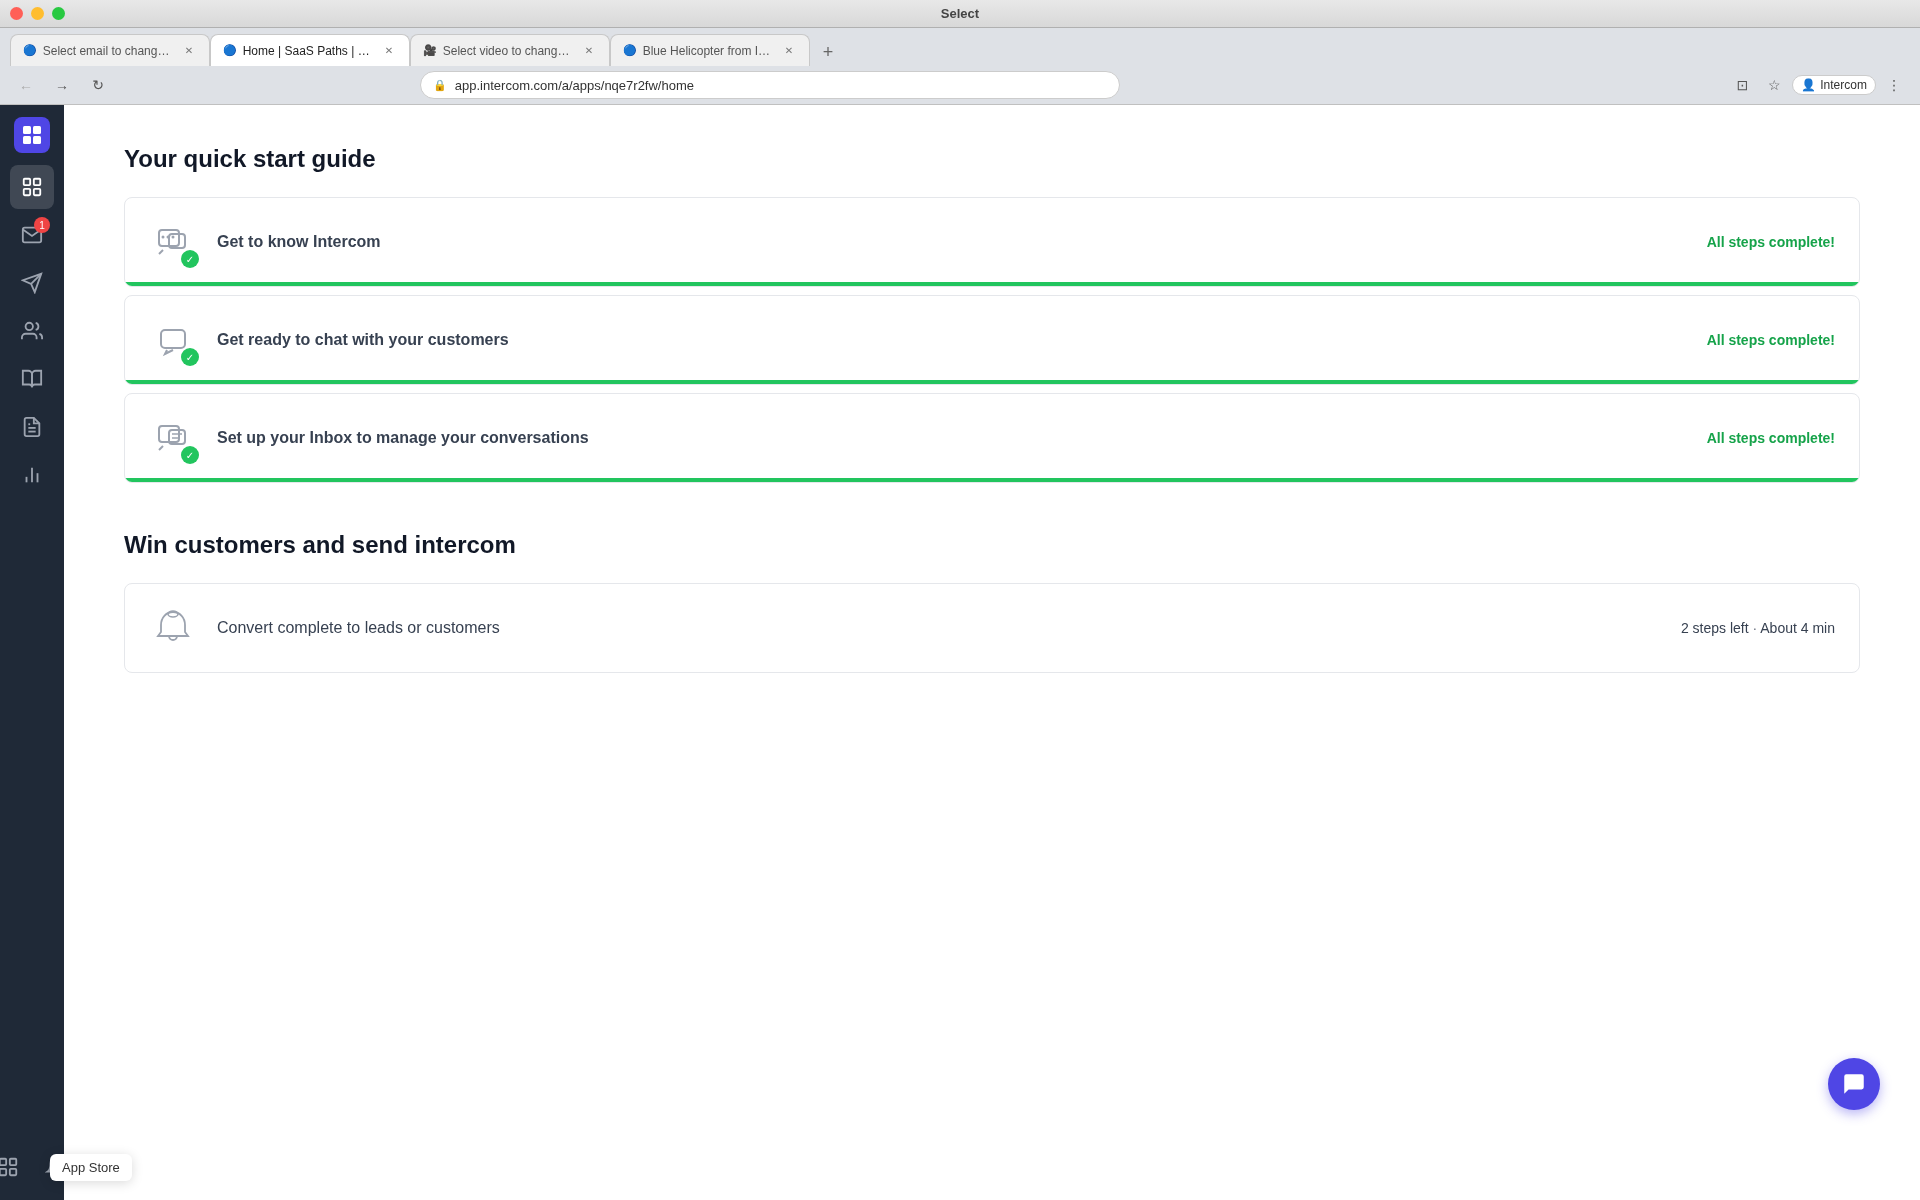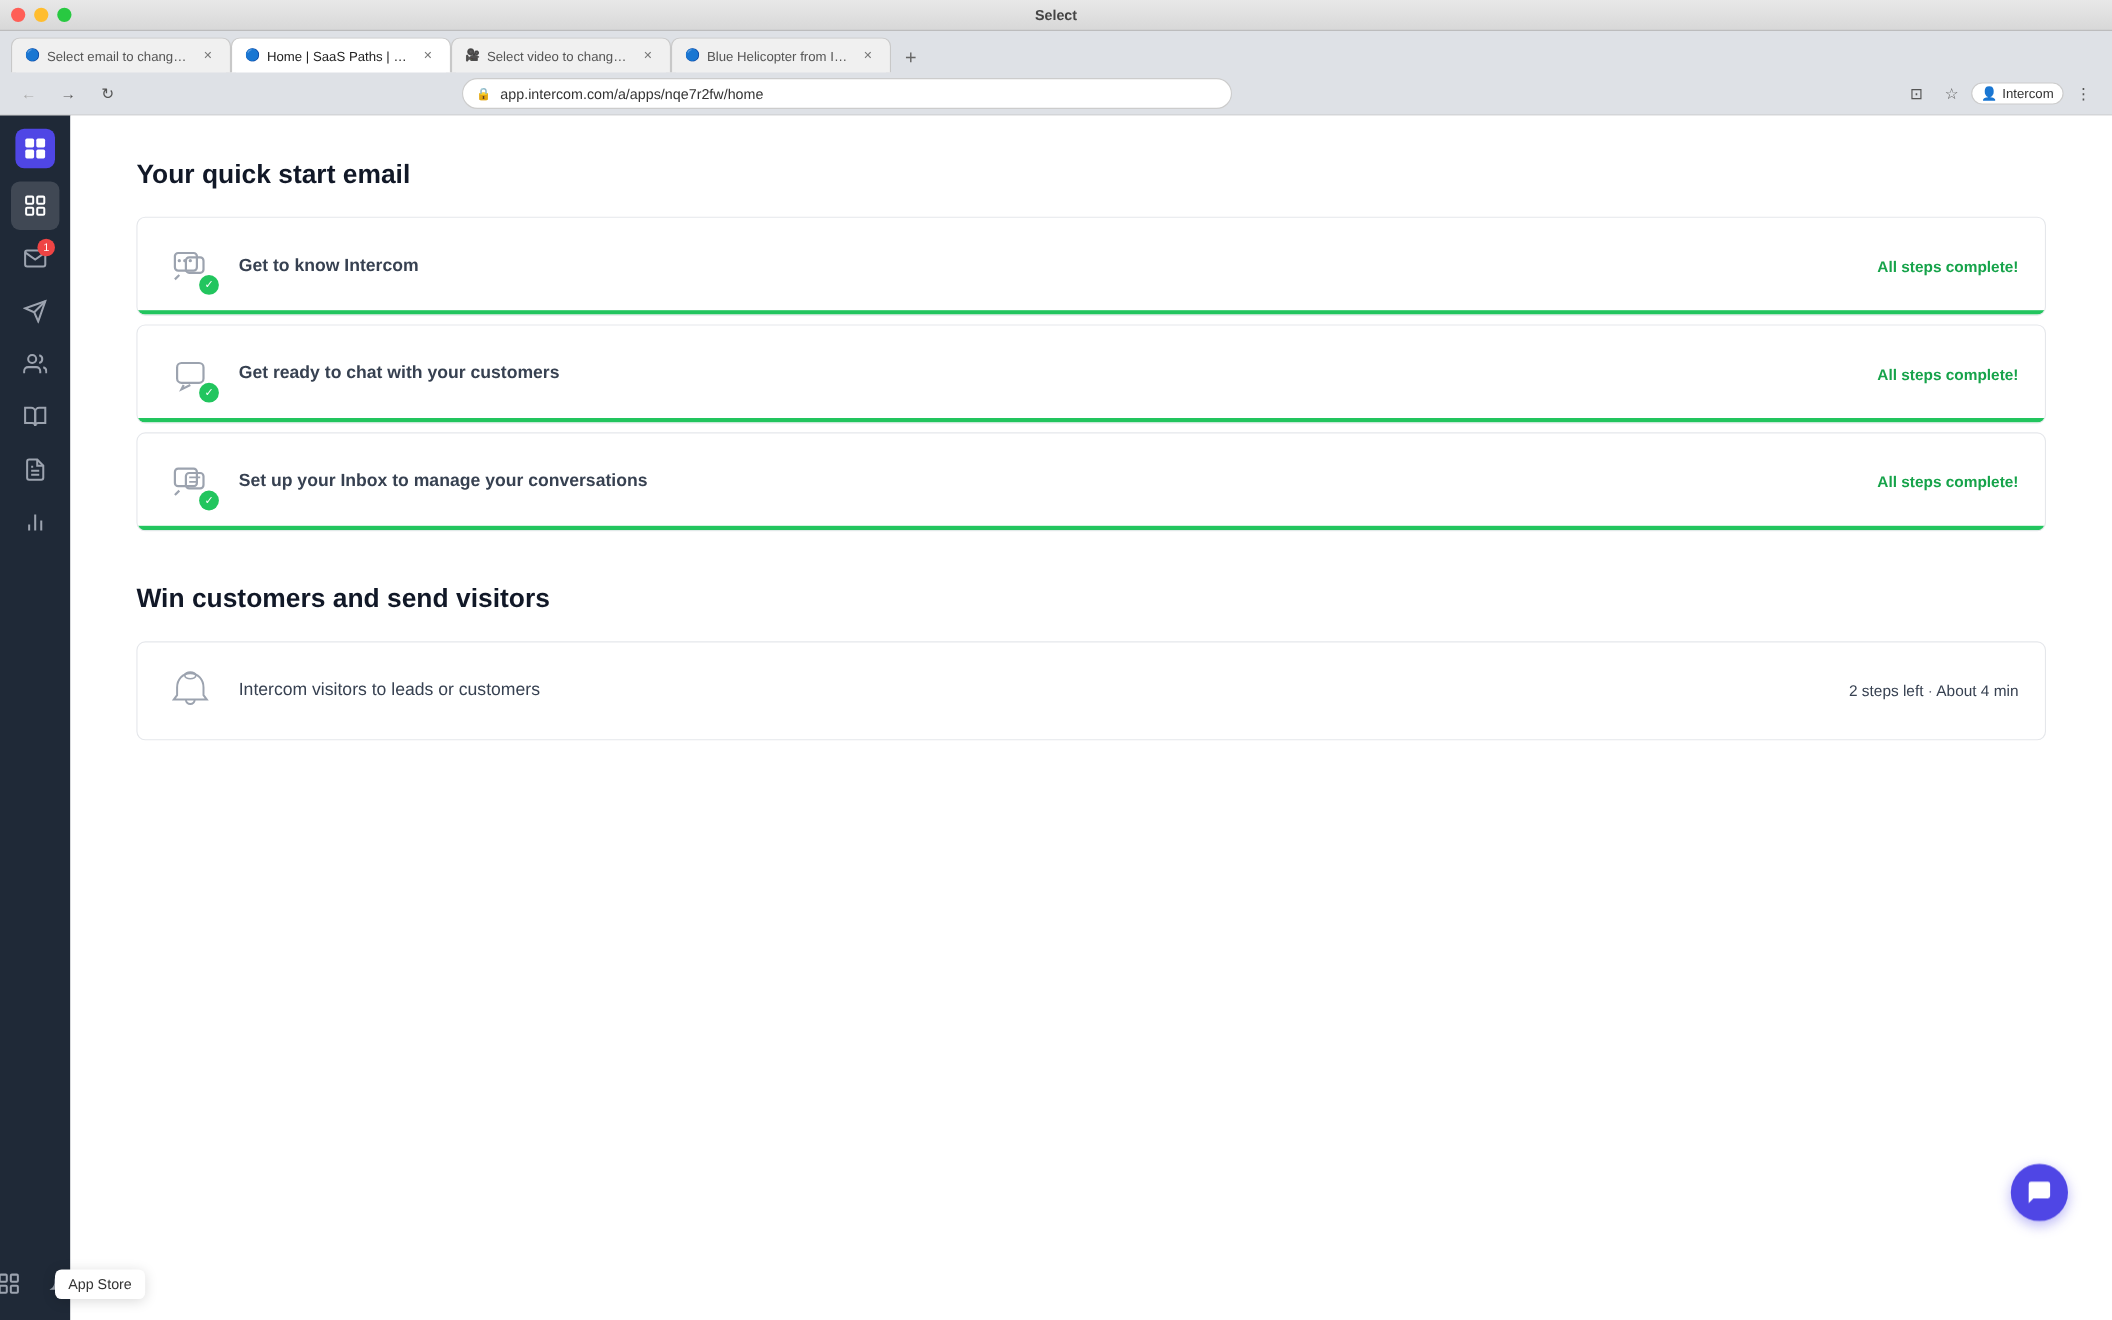--- a/index.html
+++ b/index.html
@@ -485,21 +485,21 @@
 
       <div class="sidebar-item">
         <div style="width:28px;height:28px;border-radius:50%;background:#6b7280;display:flex;align-items:center;justify-content:center;color:white;font-size:12px;">A</div>
       </div>
     </div>
   </div>
 
   <div class="content">
 
 
-    <h2 class="section-title">Your quick start email</h2>
+    <h2 class="section-title">Your quick start guide</h2>
 
     <div class="guide-card guide-card-complete">
       <div class="card-icon">
         <svg width="36" height="36" viewBox="0 0 36 36" fill="none">
           <rect x="4" y="6" width="20" height="16" rx="3" stroke="#9ca3af" stroke-width="2" fill="none"></rect>
           <path d="M8 26 L4 30" stroke="#9ca3af" stroke-width="2"></path>
           <rect x="14" y="10" width="16" height="14" rx="3" stroke="#9ca3af" stroke-width="2" fill="none"></rect>
           <circle cx="8" cy="13" r="1.5" fill="#9ca3af"></circle>
           <circle cx="13" cy="13" r="1.5" fill="#9ca3af"></circle>
           <circle cx="18" cy="13" r="1.5" fill="#9ca3af"></circle>
@@ -530,33 +530,33 @@
           <rect x="14" y="10" width="16" height="14" rx="3" stroke="#9ca3af" stroke-width="2" fill="none"></rect>
           <line x1="17" y1="14" x2="27" y2="14" stroke="#9ca3af" stroke-width="1.5"></line>
           <line x1="17" y1="18" x2="25" y2="18" stroke="#9ca3af" stroke-width="1.5"></line>
         </svg>
         <div class="check-badge">✓</div>
       </div>
       <span class="card-label">Set up your Inbox to manage your conversations</span>
       <span class="card-complete-text">All steps complete!</span>
     </div>
 
-    <h2 class="section-title-2">Win customers and send visitors</h2>
+    <h2 class="section-title-2">Win customers and send intercom</h2>
 
     <div class="win-card">
       <div class="win-card-icon">
         <svg width="44" height="44" viewBox="0 0 44 44" fill="none">
 
           <path d="M22 6 C15 6 10 12 10 19 L10 26 L7 30 L37 30 L34 26 L34 19 C34 12 29 6 22 6Z" stroke="#9ca3af" stroke-width="1.8" fill="none"></path>
           <path d="M18 30 C18 32.2 19.8 34 22 34 C24.2 34 26 32.2 26 30" stroke="#9ca3af" stroke-width="1.8" fill="none"></path>
 
           <ellipse cx="22" cy="8" rx="5" ry="3" stroke="#9ca3af" stroke-width="1.5" fill="none"></ellipse>
         </svg>
       </div>
-      <span class="win-card-label">Intercom visitors to leads or customers</span>
+      <span class="win-card-label">Convert complete to leads or customers</span>
       <span class="win-card-meta">
         <span>2 steps left</span> · <span>About 4 min</span>
       </span>
     </div>
 
     <div class="chat-fab">
       <svg width="26" height="26" viewBox="0 0 24 24" fill="white">
         <path d="M21 15a2 2 0 0 1-2 2H7l-4 4V5a2 2 0 0 1 2-2h14a2 2 0 0 1 2 2z"></path>
       </svg>
     </div>

